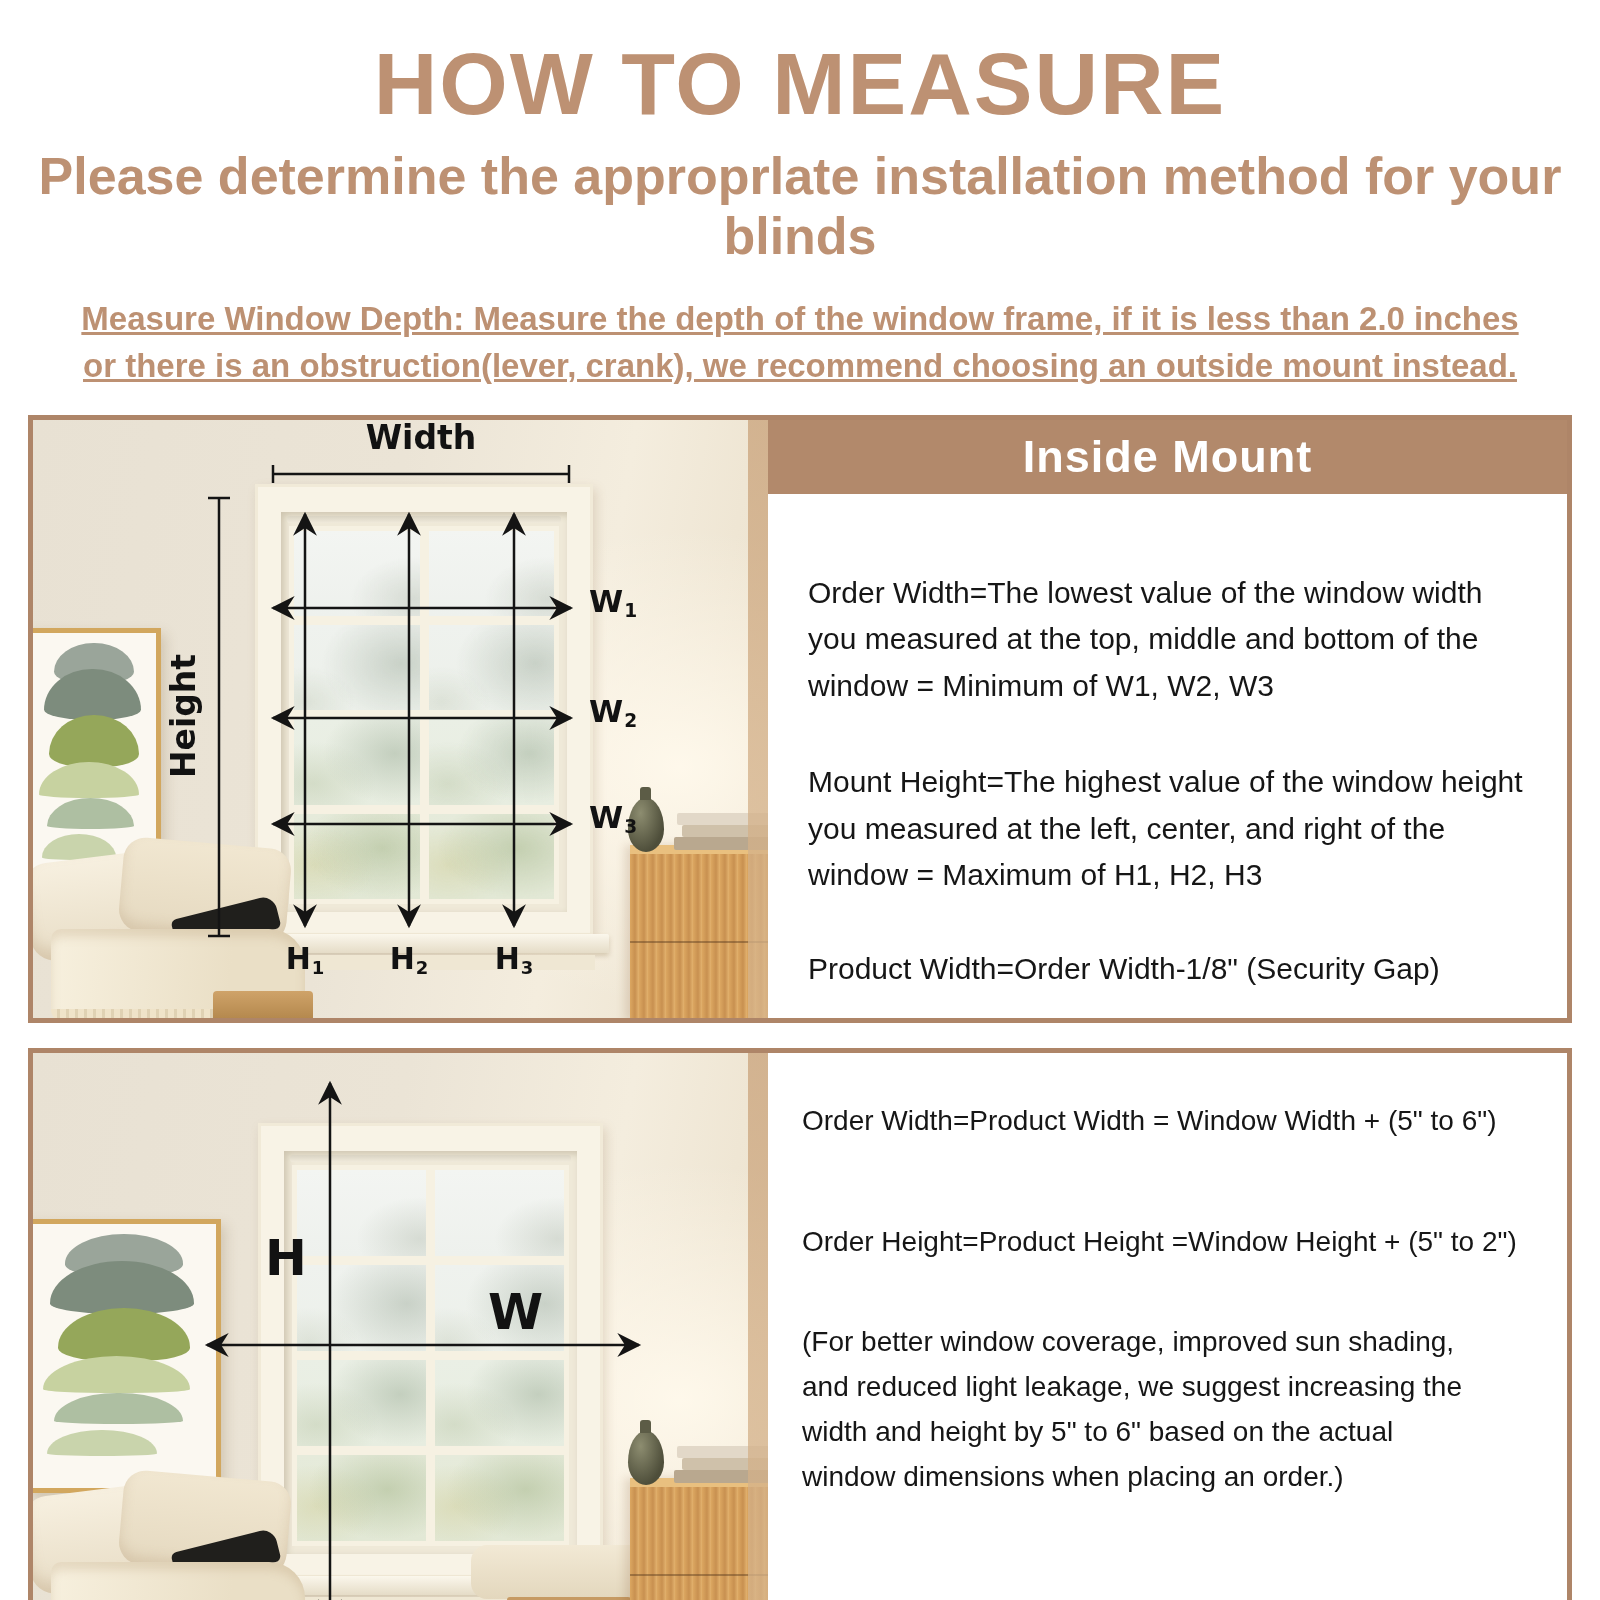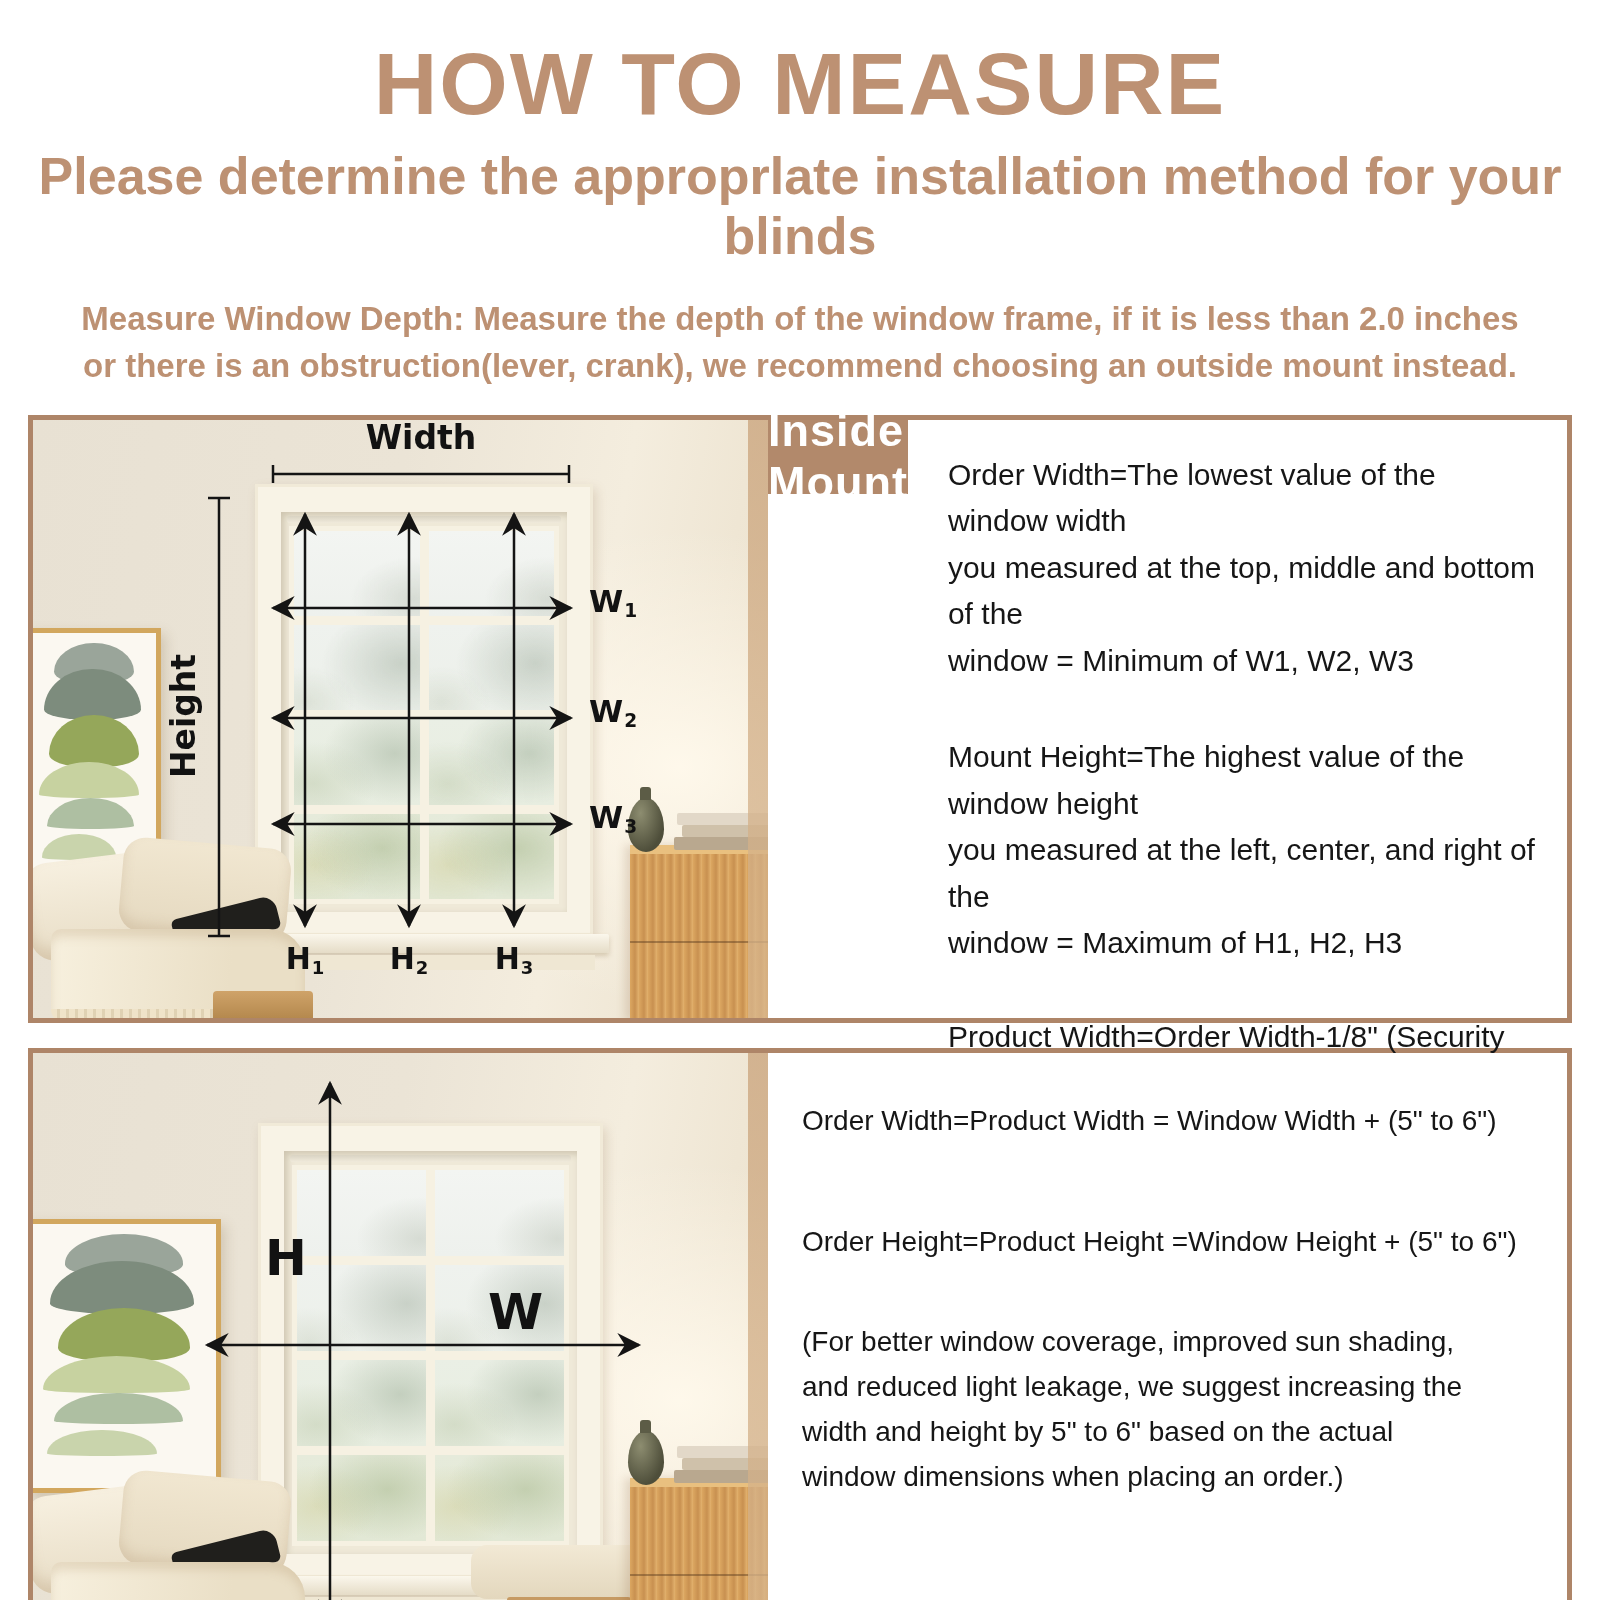--- a/index.html
+++ b/index.html
@@ -11,21 +11,21 @@
   .hdr{ text-align:center; color:#bd9173;}
   .hdr h1{
     margin:0;padding-top:30px;font-size:88px;font-weight:bold;letter-spacing:2px;
     color:#bd9173;line-height:1.05;
   }
   .hdr .subtitle{
     margin:16px 0 0 0;font-size:52px;font-weight:600;color:#bd9173;
   }
   .hdr .note{
     margin:30px auto 0 auto;max-width:1520px;font-size:33px;font-weight:600;
-    color:#bd9173;line-height:1.4;white-space:pre-line;
+    color:#bd9173;line-height:1.4;white-space:pre-line;text-decoration:underline;
   }
   
   .panel{
     width:1544px;box-sizing:border-box;margin:0 auto;display:flex;
     border:5px solid #ae8568;background:#ffffff;height:608px;
   }
   .panel.first{margin-top:26px;margin-bottom:25px;}
   .photo{
     position:relative;width:735px;height:598px;flex:0 0 735px;overflow:hidden;
     background:
@@ -115,21 +115,21 @@
   .overlay{position:absolute;left:0;top:0;width:735px;height:598px;}
   .m-label{position:absolute;color:#121212;font-weight:700;
     font-family:"DejaVu Sans", sans-serif;line-height:1;}
   .m-label sub{font-size:0.6em;vertical-align:-0.28em;margin-left:1px;}
   .width-lbl{left:388px;top:1px;transform:translateX(-50%);font-size:33px;font-weight:600;}
   .height-lbl{left:150px;top:296px;transform:translate(-50%,-50%) rotate(-90deg);font-size:33px;font-weight:600;}
   .w-lbl{left:556px;font-size:31px;}
   .h-lbl{top:524px;transform:translateX(-50%);font-size:30px;}
   .big-lbl{font-size:50px;font-weight:700;}
   
-  .info{flex:1;display:flex;flex-direction:row;background:#ffffff;min-width:0;}
+  .info{flex:1;display:flex;flex-direction:column;background:#ffffff;min-width:0;gap:44px;}
   .bar{height:74px;flex:0 0 74px;background:#b2896b;color:#ffffff;display:flex;
     align-items:center;justify-content:center;font-size:45px;font-weight:600;letter-spacing:1px;}
   .paras{color:#161616;}
   .paras p{margin:0;white-space:pre-line;}
   .inside-paras{padding:32px 24px 0 40px;font-size:30px;line-height:1.55;}
   .inside-paras p.p1{margin-bottom:50px;}
   .inside-paras p.p2{margin-bottom:47px;}
   .outside-paras{padding:46px 8px 0 34px;font-size:28px;line-height:1.6;}
   .outside-paras p.one-line{white-space:pre;}
   .outside-paras p.p1{margin-bottom:76px;}
@@ -295,21 +295,21 @@
         </g>
       </svg>
 
       <div class="m-label big-lbl" style="left:232px;top:180px;">H</div>
       <div class="m-label big-lbl" style="left:455px;top:234px;">W</div>
     </div>
 
     <div class="info">
       <div class="paras outside-paras">
         <p class="p1 one-line">Order Width=Product Width = Window Width + (5" to 6")</p>
-        <p class="p2 one-line">Order Height=Product Height =Window Height + (5" to 6")</p>
+        <p class="p2 one-line">Order Height=Product Height =Window Height + (5" to 2")</p>
         <p class="p3">(For better window coverage, improved sun shading,
 and reduced light leakage, we suggest increasing the
 width and height by 5" to 6"  based on the actual
 window dimensions when placing an order.)</p>
       </div>
     </div>
   </section>
 
 </div>
 

